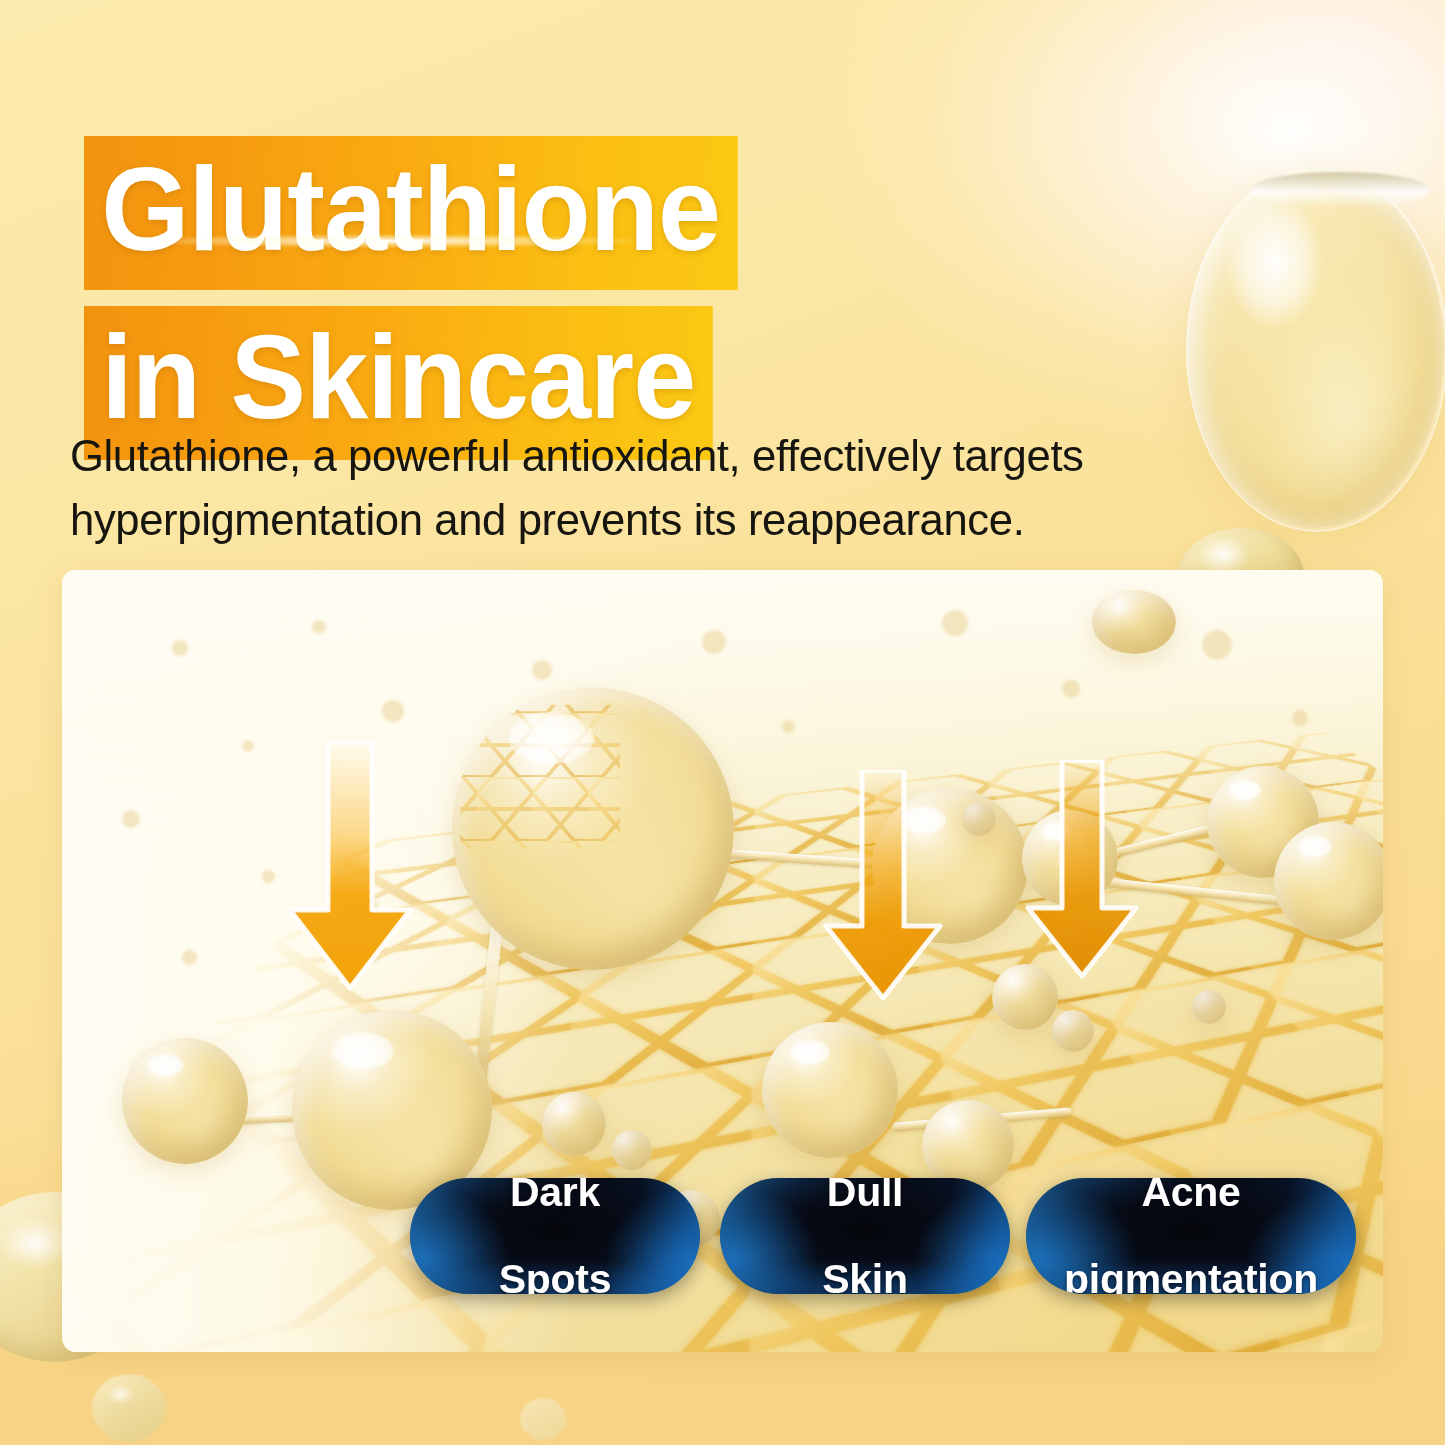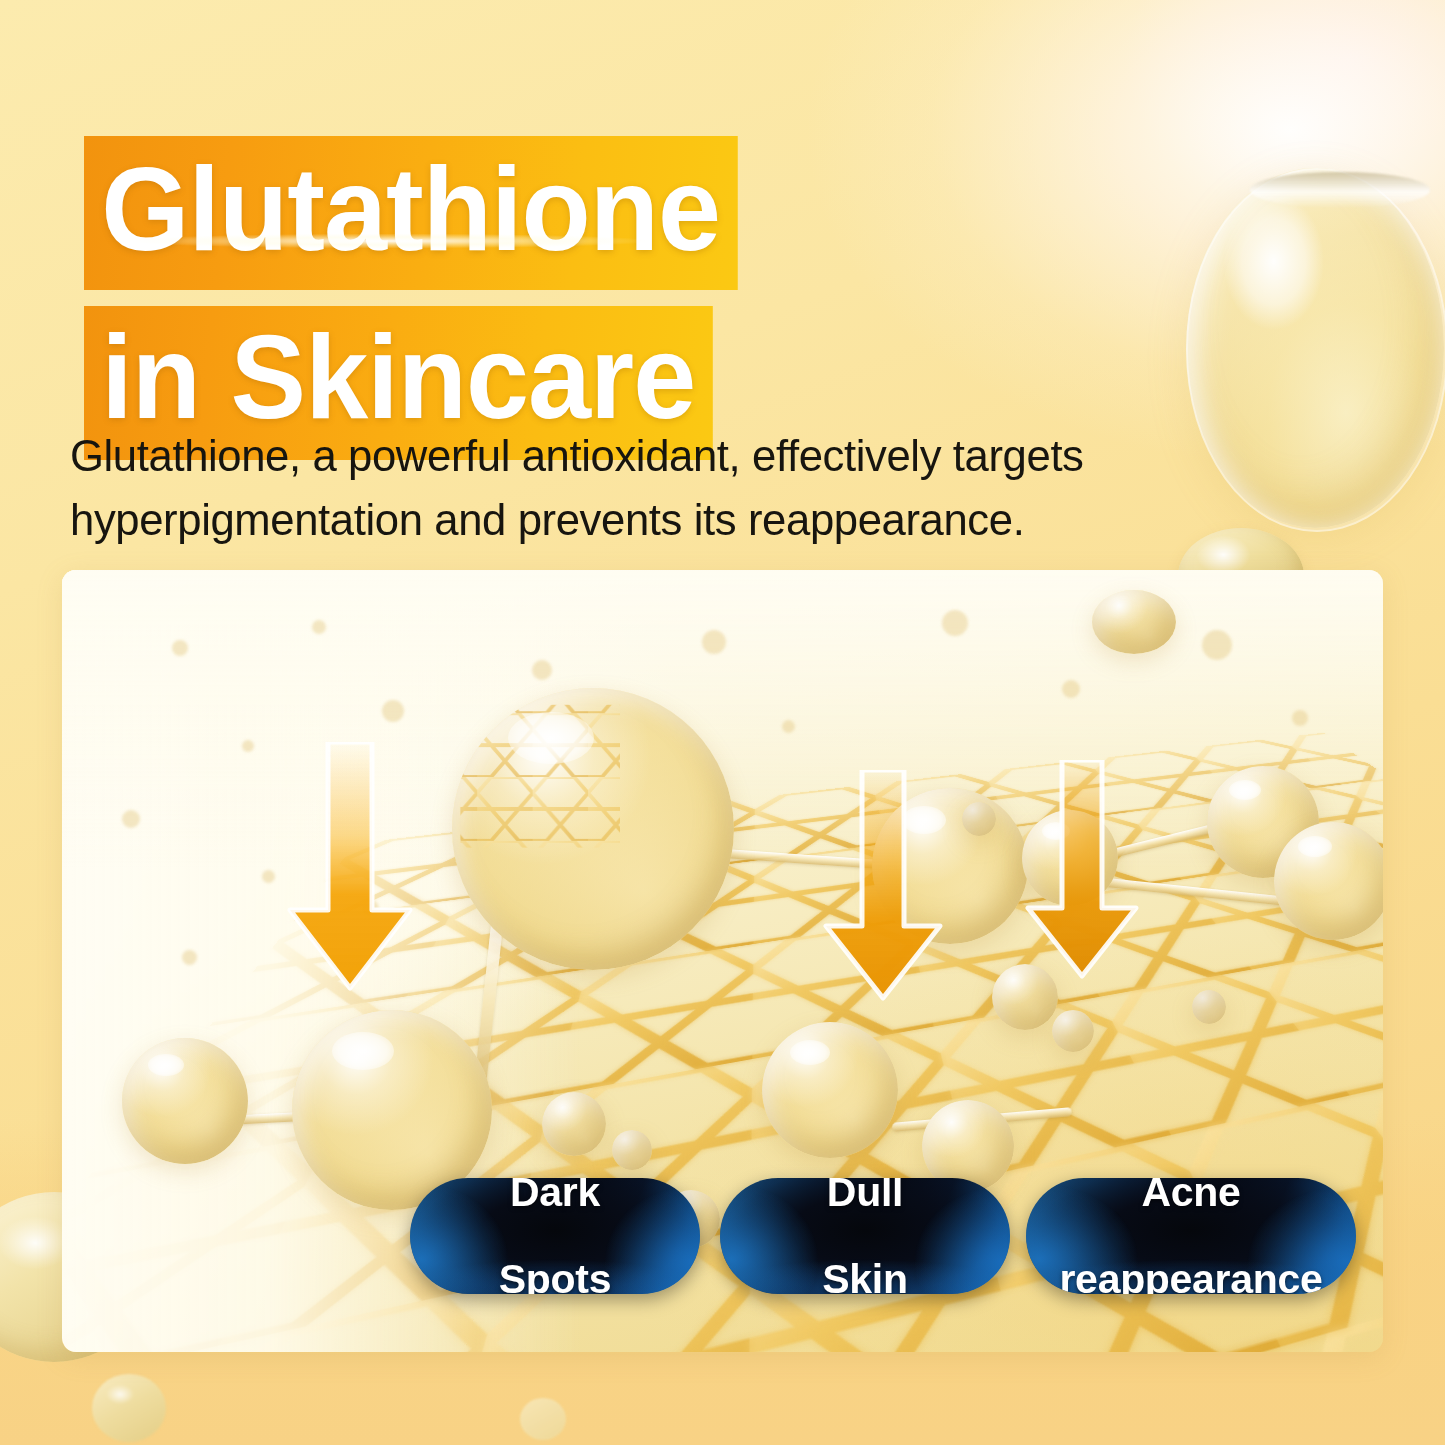--- a/index.html
+++ b/index.html
@@ -382,19 +382,19 @@
     <div class="pill pill-2">
       <span>
         <span>Dark</span><br>
         <span>Spots</span>
       </span>
     </div>
 
     <div class="pill pill-4">
       <span>
         <span>Acne</span><br>
-        <span>reappearance</span>
+        <span>pigmentation</span>
       </span>
     </div>
 
   </div>
 
 </div>
 
 </body></html>

